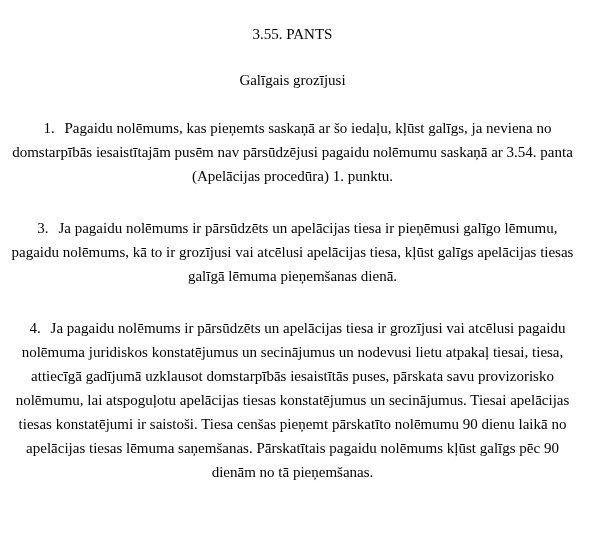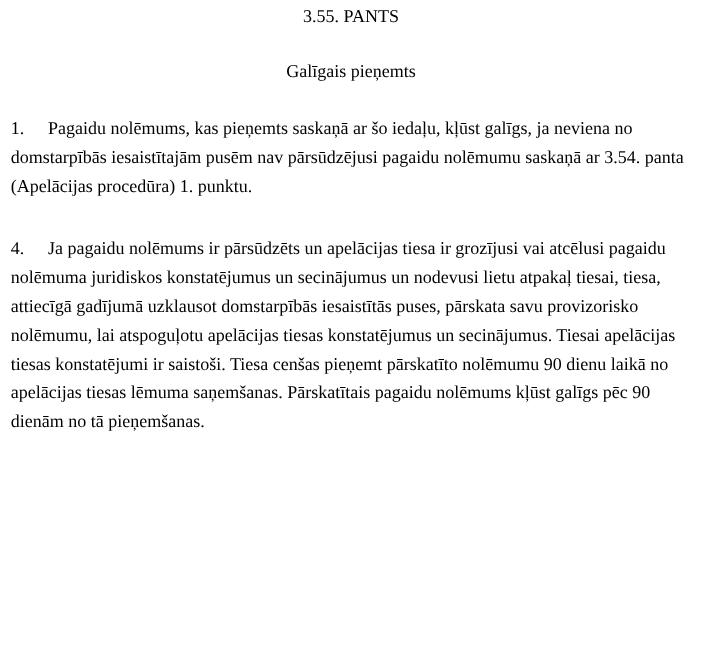--- a/index.html
+++ b/index.html
@@ -10,21 +10,21 @@
   body {
     width: 600px;
     height: 555px;
     overflow: hidden;
     color: #000000;
     font-family: "Liberation Serif", "DejaVu Serif", serif;
     font-size: 15px;
     line-height: 24px;
   }
   .page {
-    padding: 2px 24px 0 9px;
+    padding: 22px 24px 0 9px;
     box-sizing: border-box;
     width: 600px;
     height: 555px;
   }
   .doc-title {
     text-align: center;
     font-weight: normal;
     font-size: 15px;
     margin: 0;
     line-height: 24px;
@@ -34,38 +34,39 @@
     font-weight: normal;
     font-size: 15px;
     margin: 22px 0 0 0;
     line-height: 24px;
   }
   .paragraphs {
     margin-top: 24px;
   }
   .para {
     margin: 0 0 28px 0;
-    text-align: left;
+    text-align: center;
   }
   .para-number {
     display: inline-block;
     width: 31px;
   }
 </style>
 </head>
 <body>
 
 <div class="page">
 
   <div class="doc-title">3.55. PANTS</div>
 
-  <div class="doc-subtitle">Galīgais pieņemts</div>
+  <div class="doc-subtitle">Galīgais grozījusi</div>
 
   <div class="paragraphs">
 
     <p class="para"><span class="para-number">1.</span><span>Pagaidu nolēmums, kas pieņemts saskaņā ar šo iedaļu, kļūst galīgs, ja neviena no domstarpībās iesaistītajām pusēm nav pārsūdzējusi pagaidu nolēmumu saskaņā ar 3.54. panta (Apelācijas procedūra) 1. punktu.</span></p>
 
 
+    <p class="para"><span class="para-number">3.</span><span>Ja pagaidu nolēmums ir pārsūdzēts un apelācijas tiesa ir pieņēmusi galīgo lēmumu, pagaidu nolēmums, kā to ir grozījusi vai atcēlusi apelācijas tiesa, kļūst galīgs apelācijas tiesas galīgā lēmuma pieņemšanas dienā.</span></p>
 
     <p class="para"><span class="para-number">4.</span><span>Ja pagaidu nolēmums ir pārsūdzēts un apelācijas tiesa ir grozījusi vai atcēlusi pagaidu nolēmuma juridiskos konstatējumus un secinājumus un nodevusi lietu atpakaļ tiesai, tiesa, attiecīgā gadījumā uzklausot domstarpībās iesaistītās puses, pārskata savu provizorisko nolēmumu, lai atspoguļotu apelācijas tiesas konstatējumus un secinājumus. Tiesai apelācijas tiesas konstatējumi ir saistoši. Tiesa cenšas pieņemt pārskatīto nolēmumu 90 dienu laikā no apelācijas tiesas lēmuma saņemšanas. Pārskatītais pagaidu nolēmums kļūst galīgs pēc 90 dienām no tā pieņemšanas.</span></p>
 
   </div>
 </div>
 
 </body></html>

